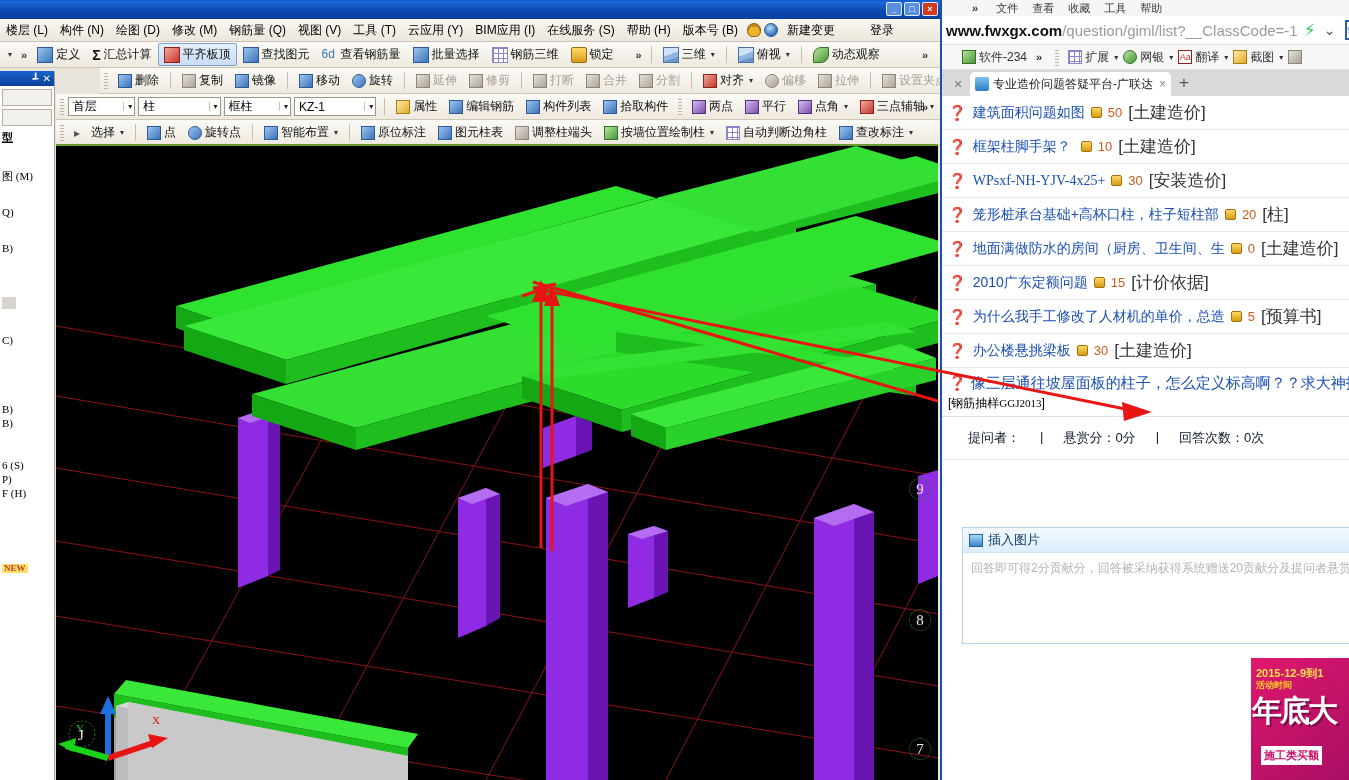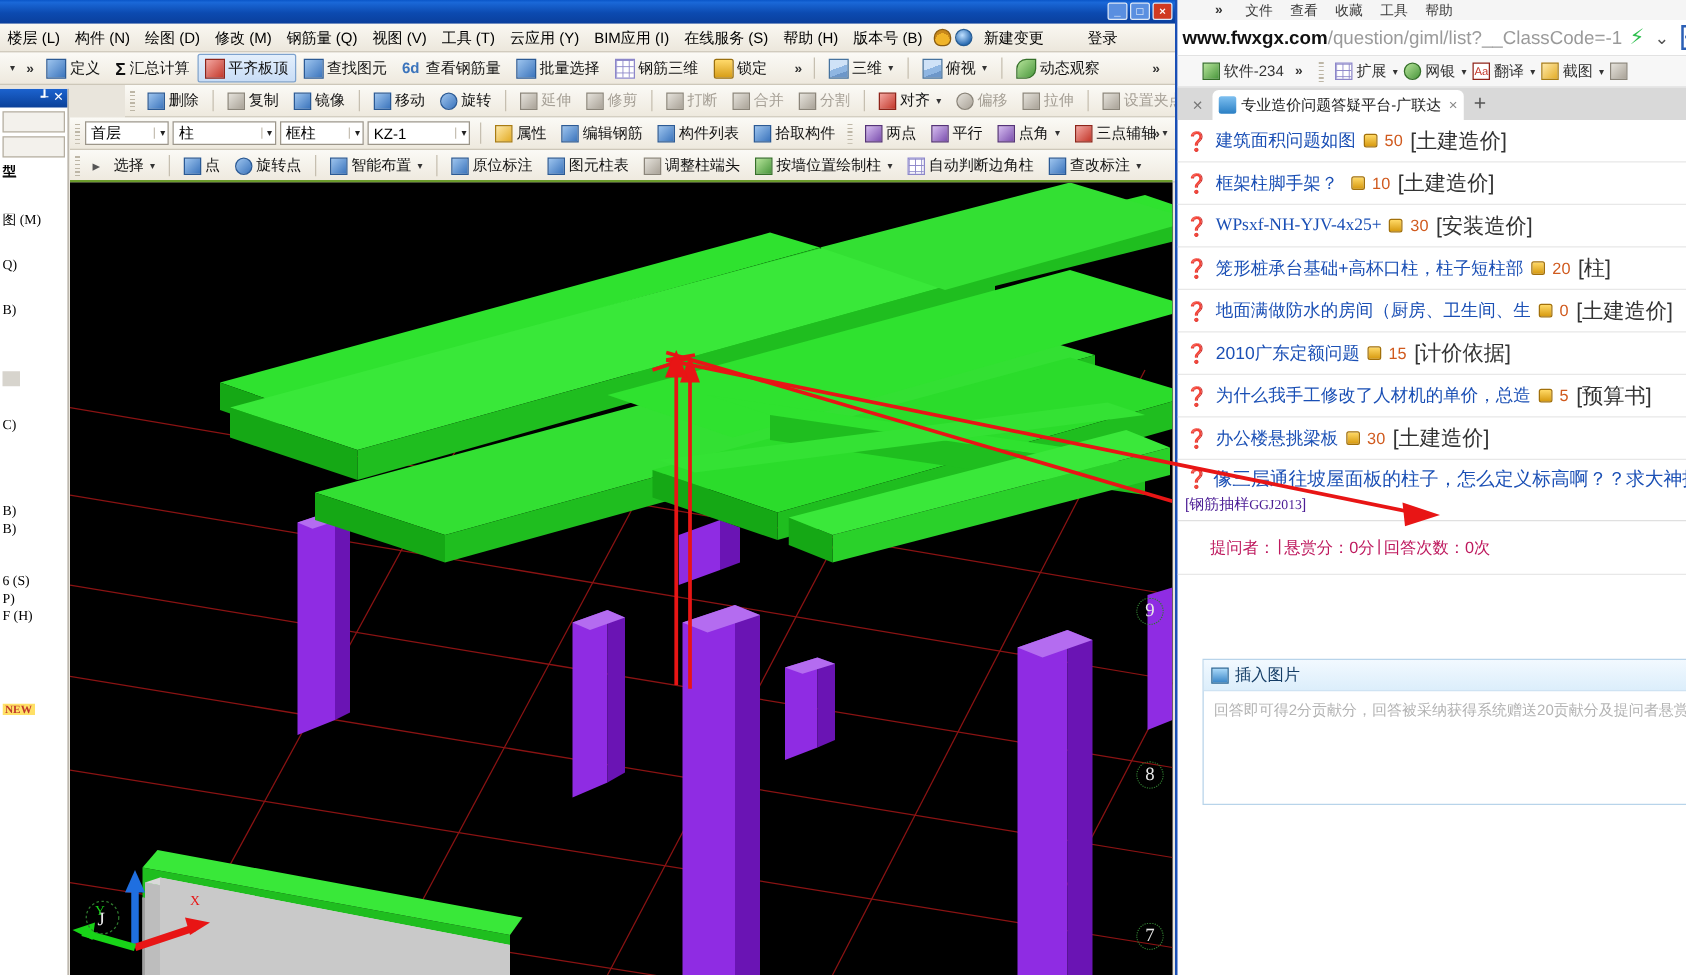--- a/index.html
+++ b/index.html
@@ -114,23 +114,23 @@
      border-bottom:1px solid #e8e8e8; font-size:14px; white-space:nowrap; overflow:hidden;}
   .qmark{ color:#f0a500; font-weight:bold; font-size:15px; flex:0 0 12px;}
   .qtitle{ color:#1a4fb5; }
   .qtitle.mono{ font-family:"Liberation Serif",serif; }
   .coin{ width:11px;height:11px;background:linear-gradient(180deg,#ffd966,#d79a10);
      border:1px solid #a2700a; border-radius:2px; flex:0 0 11px;}
   .qnum{ color:#d05a1e; font-size:13px; }
   .qcat{ color:#333; font-size:17px; }
 
   .qbig{ padding:6px 6px 2px 6px; font-size:15px; color:#1a4fb5; white-space:nowrap; overflow:hidden;}
-  .qtag{ padding:0 6px 4px 6px; font-size:12px; color:#4c1d95; border-bottom:1px solid #e0e0e0;}
+  .qtag{ padding:0 6px 4px 6px; font-size:12px; color:#000000; border-bottom:1px solid #e0e0e0;}
   .qtag .mono{ font-family:"Liberation Serif",serif; font-size:11px;}
-  .qmeta{ padding:12px 6px 12px 26px; font-size:13px; color:#be185d; display:flex; gap:2px;
+  .qmeta{ padding:12px 6px 12px 26px; font-size:13px; color:#0f172a; display:flex; gap:20px;
      border-bottom:1px solid #e8e8e8;text-align:center;}
 
   .answerbox{ position:absolute; left:962px; top:527px; width:400px; border:1px solid #b8d4ea;
      background:#fff; }
   .ab-head{ height:25px; background:linear-gradient(180deg,#f2f9ff,#dceefb); display:flex;
      align-items:center; gap:5px; padding:0 6px; font-size:13px; color:#143d66;
      border-bottom:1px solid #cfe3f3;}
   .ab-ico{ width:14px;height:13px;background:linear-gradient(180deg,#a8d8f8,#3a86c8);
      border:1px solid #2b6795;}
   .ab-body{ height:90px; padding:7px 8px; font-size:12px; color:#b3b3b3; white-space:nowrap; overflow:hidden;}
@@ -192,21 +192,21 @@
       </span>
       <span class="tbtn sel">
         <span class="ic red"></span>
         <span>平齐板顶</span>
       </span>
       <span class="tbtn">
         <span class="ic blue"></span>
         <span>查找图元</span>
       </span>
       <span class="tbtn">
-        <span class="ic blue" style="background:none;border:none;color:#3b74bc;font-weight:bold;">6d</span>
+        <span class="ic blue" style="background:none;border:none;color:#3b74bc;font-weight:normal;">6d</span>
         <span>查看钢筋量</span>
       </span>
       <span class="tbtn">
         <span class="ic blue"></span>
         <span>批量选择</span>
       </span>
       <span class="tbtn">
         <span class="ic grid"></span>
         <span>钢筋三维</span>
       </span>
@@ -721,14 +721,20 @@
   </div>
 
   <svg class="arrow-svg" width="1349" height="780">
     <line x1="533" y1="288" x2="1140" y2="412" stroke="#e81515" stroke-width="3"></line>
     <polygon points="1152,412 1122,402 1124,421" fill="#e81515"></polygon>
     <line x1="533" y1="288" x2="556" y2="284" stroke="#e81515" stroke-width="3"></line>
     <line x1="541" y1="548" x2="541" y2="292" stroke="#e81515" stroke-width="3"></line>
     <polygon points="541,280 532,302 550,302" fill="#e81515"></polygon>
   </svg>
 
+  <div class="adbanner">
+    <div class="ad-t1">2015-12-9到1</div>
+    <div class="ad-t2">活动时间</div>
+    <div class="ad-t3">年底大</div>
+    <div class="ad-t4">施工类买额</div>
+  </div>
 
 </div>
 
 </body></html>

